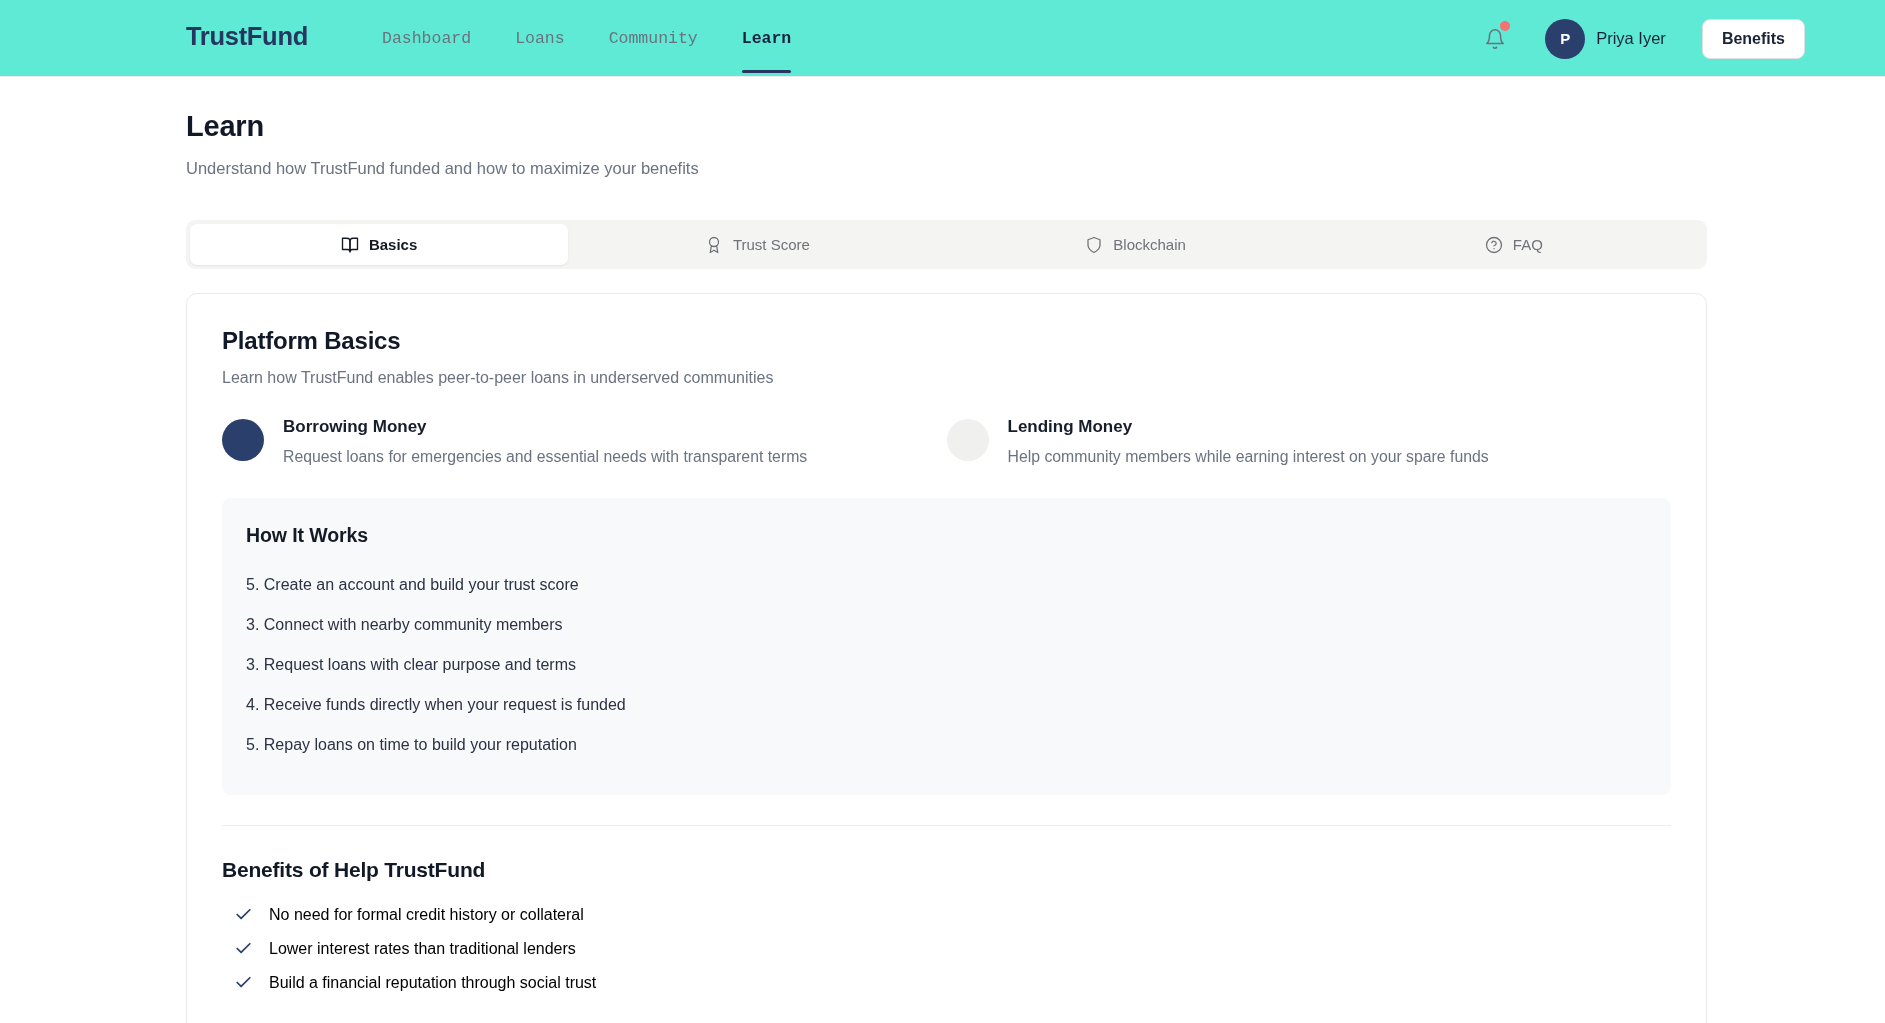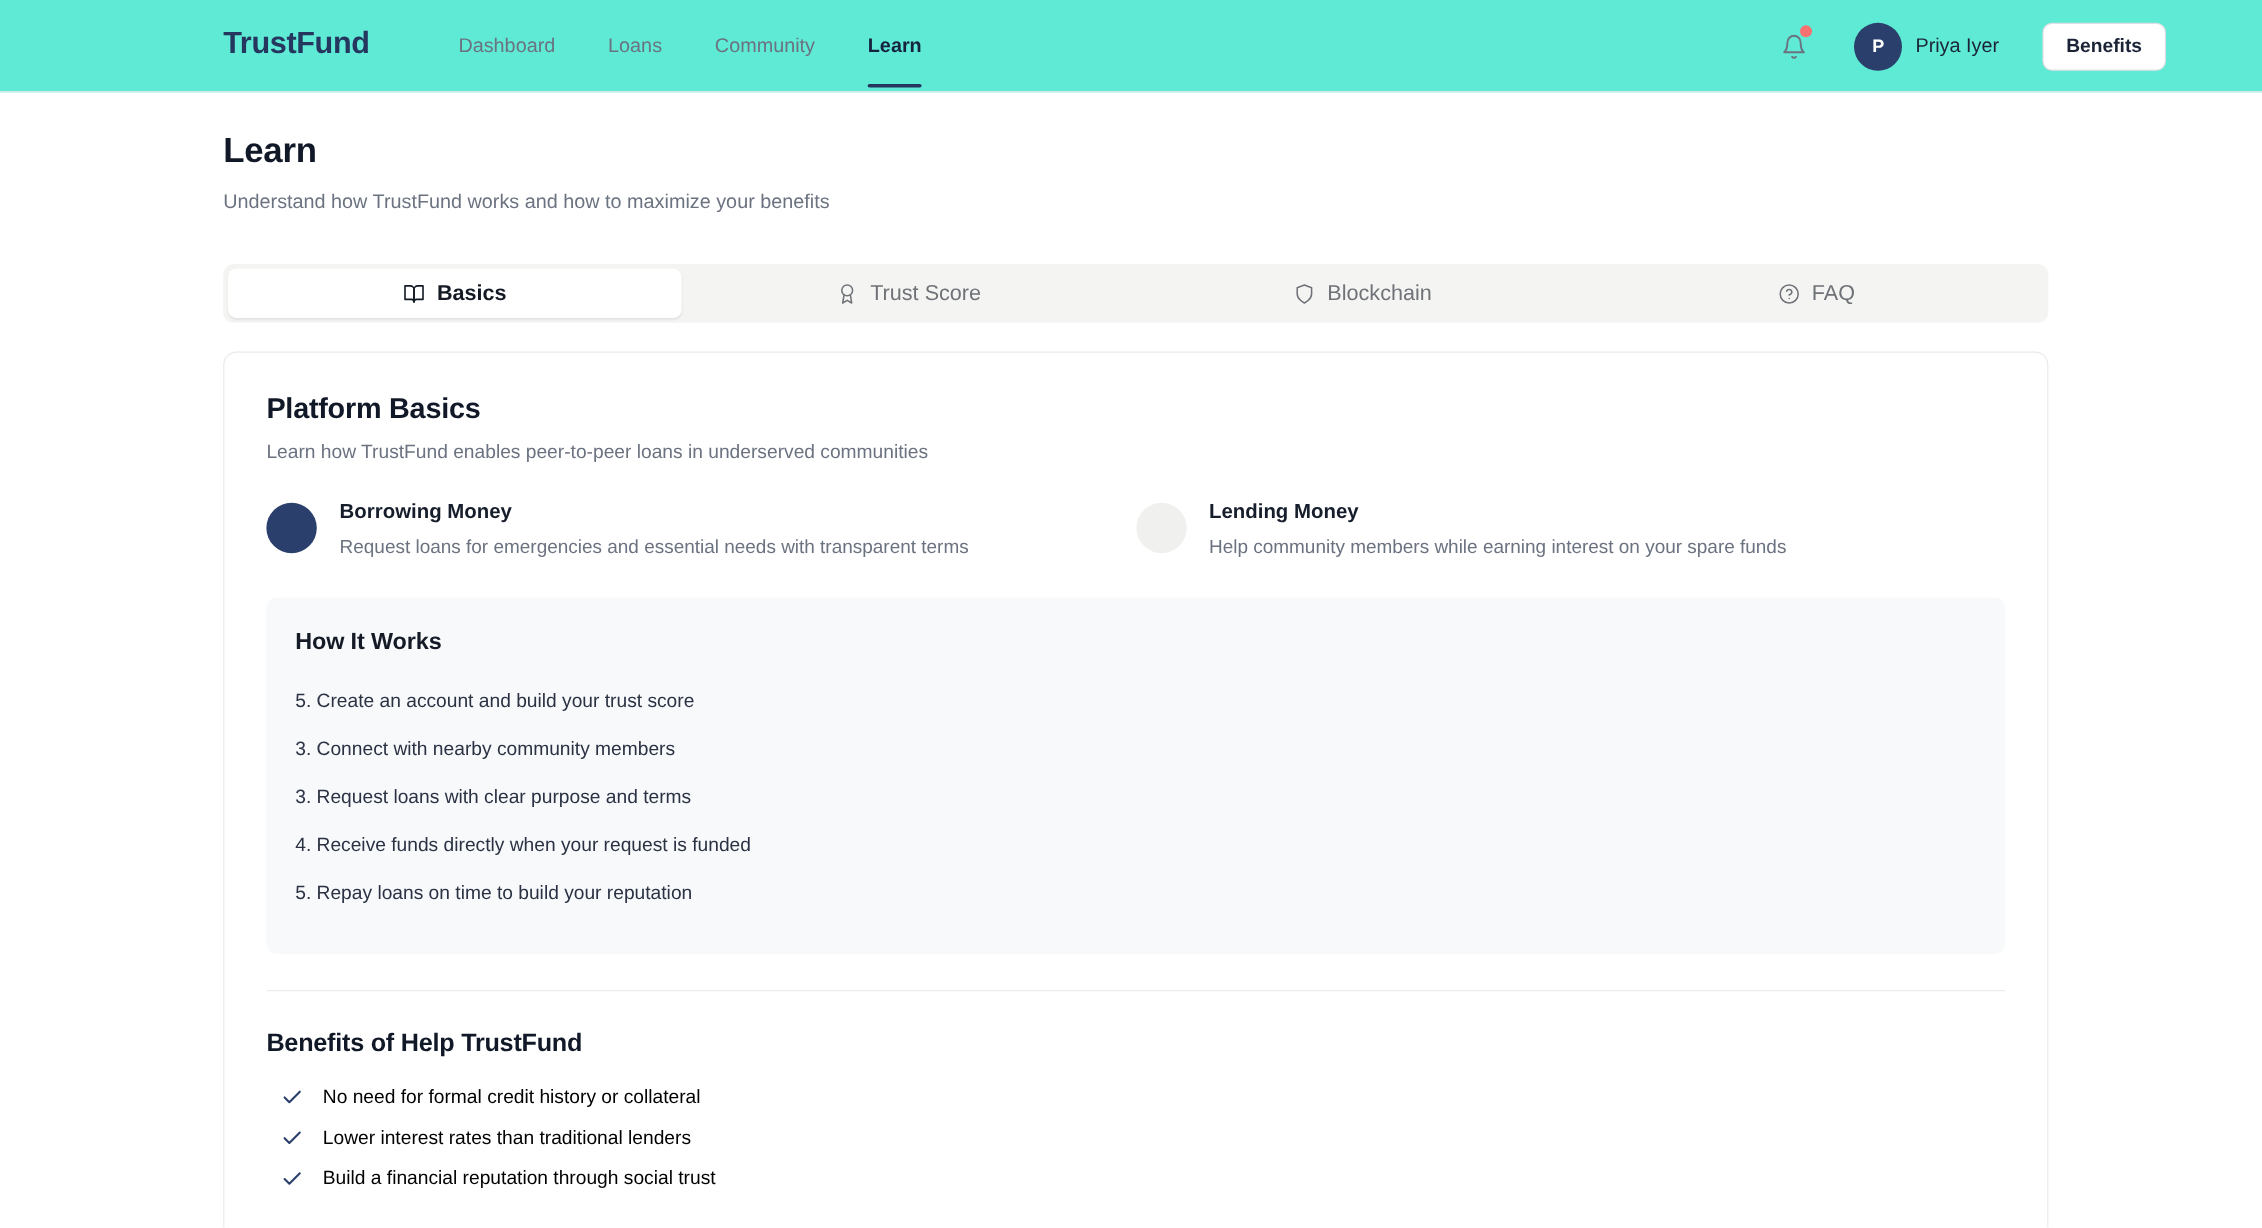--- a/index.html
+++ b/index.html
@@ -31,20 +31,21 @@
     letter-spacing: -0.3px;
   }
   .mainnav {
     position: absolute;
     left: 360px;
     top: 0;
     height: 77px;
     display: flex;
     align-items: center;
     gap: 0px;
+    font-family: Liberation Mono, monospace;
   }
   .navitem {
     position: relative;
     height: 77px;
     display: flex;
     align-items: center;
     padding: 0 22px;
     font-size: 16.5px;
     color: #6b7280;
     cursor: pointer;
@@ -152,21 +153,21 @@
     align-items: stretch;
     padding: 4px;
     width: 1521px;
   }
   .tab {
     flex: 1 1 0;
     display: flex;
     align-items: center;
     justify-content: center;
     gap: 10px;
-    font-size: 18px;
+    font-size: 15px;
     color: #6f7277;
     border-radius: 7px;
     cursor: pointer;
     user-select: none;
   }
   .tab.active {
     background: #ffffff;
     color: #141a24;
     font-weight: 700;
     box-shadow: 0 1px 2px rgba(0,0,0,0.07);
@@ -302,21 +303,21 @@
       <div class="username">Priya Iyer</div>
     </div>
 
     <button class="langbtn">Benefits</button>
   </div>
 </div>
 
 <div class="page">
 
   <h1 class="page-title">Learn</h1>
-  <div class="page-sub">Understand how TrustFund works and how to maximize your benefits</div>
+  <div class="page-sub">Understand how TrustFund funded and how to maximize your benefits</div>
 
   <div class="tabbar">
     <div class="tab active">
       <span>
         <svg width="18" height="18" viewBox="0 0 24 24" fill="none" stroke="currentColor" stroke-width="1.8" stroke-linecap="round" stroke-linejoin="round">
           <path d="M2 3h6a4 4 0 0 1 4 4v14a3 3 0 0 0-3-3H2z"></path>
           <path d="M22 3h-6a4 4 0 0 0-4 4v14a3 3 0 0 1 3-3h7z"></path>
         </svg>
       </span>
       <span>Basics</span>

